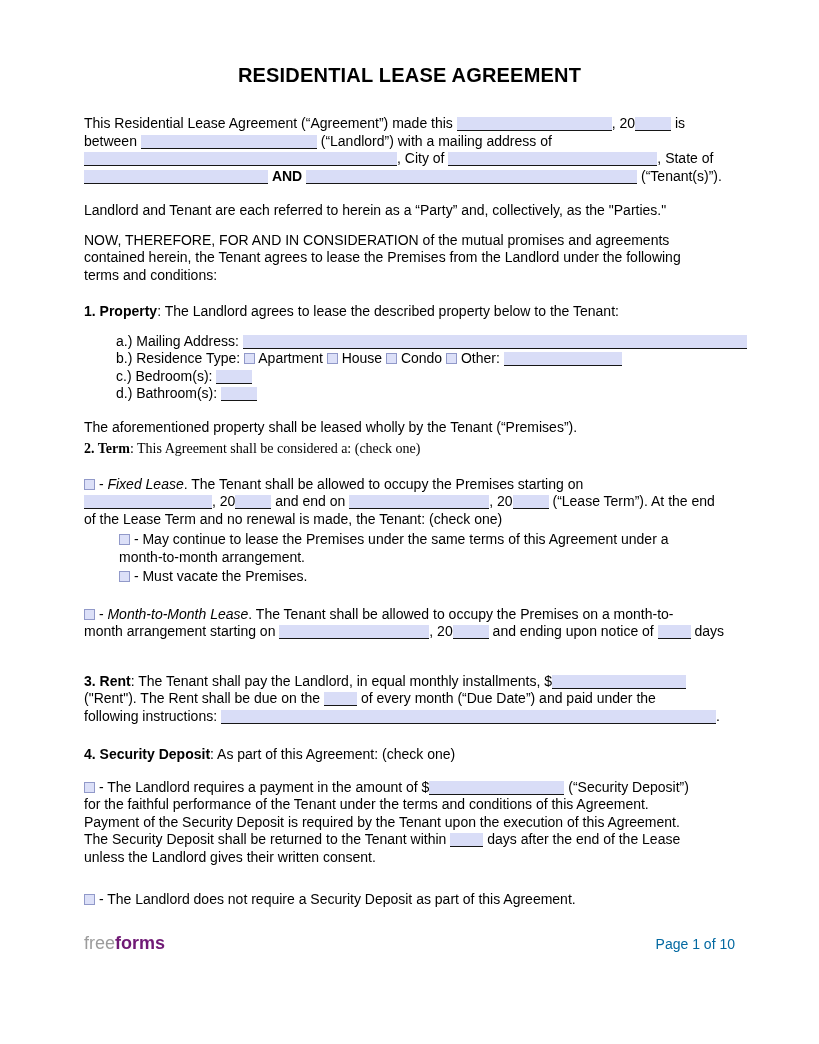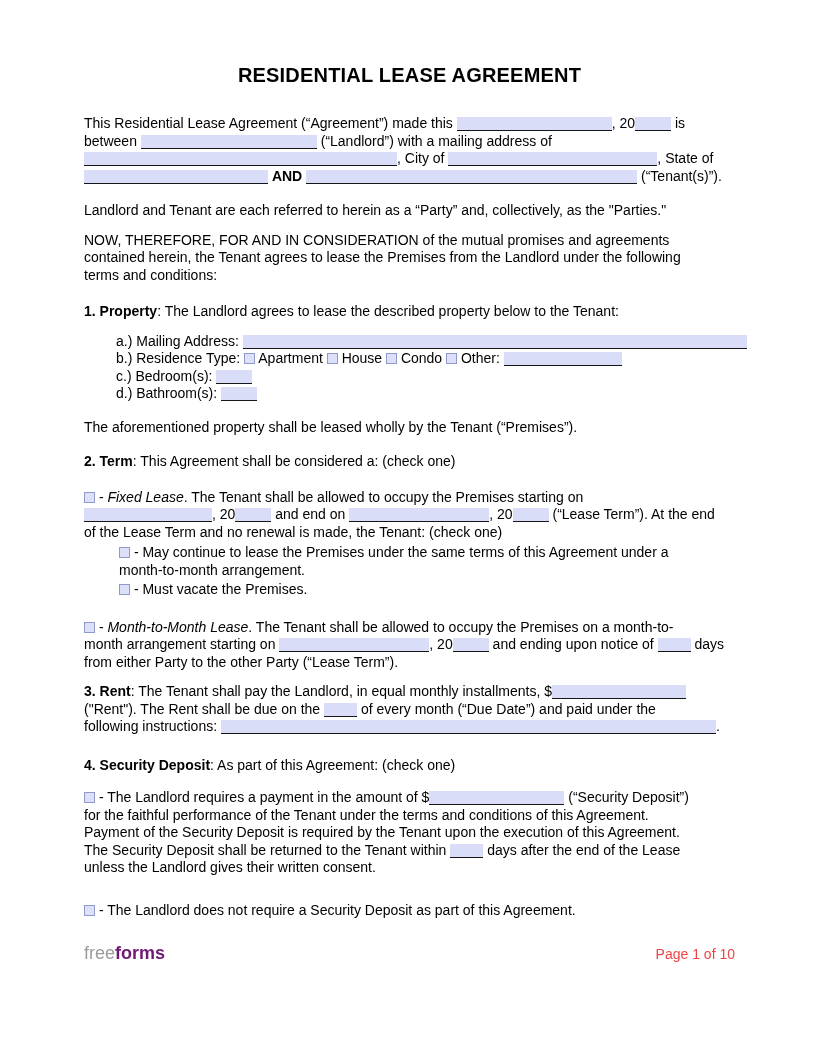--- a/index.html
+++ b/index.html
@@ -24,21 +24,21 @@
   .checkbox{
     display:inline-block;width:9px;height:9px;background:#dce0f8;
     border:1px solid #9199c9;vertical-align:-1px;
   }
   .footer{
     display:flex;justify-content:space-between;align-items:baseline;margin-top:24px;
   }
   .logo{font-size:18px;}
   .logo .free{color:#9c9c9c;font-weight:400;}
   .logo .forms{color:#701a75;font-weight:700;}
-  .pageno{font-size:14px;color:#ef4444;}
+  .pageno{font-size:14px;color:#0369a1;}
 </style>
 </head>
 <body>
 
 <div class="page">
   <h1 class="title">RESIDENTIAL LEASE AGREEMENT</h1>
 
   <div id="content">
       <div class="block">
         <div class="line"><span class="tx">This Residential Lease Agreement (“Agreement”) made this </span><span class="field" style="width: 155px;"></span><span class="tx">, 20</span><span class="field" style="width: 36px;"></span><span class="tx"> is</span></div>
@@ -59,41 +59,40 @@
       </div>
       <div class="block" style="margin-top: 12px; padding-left: 32px;">
         <div class="line"><span class="tx">a.) Mailing Address: </span><span class="field" style="width: 504px;"></span></div>
         <div class="line"><span class="tx">b.) Residence Type: </span><span class="checkbox"></span><span class="tx"> Apartment </span><span class="checkbox"></span><span class="tx"> House </span><span class="checkbox"></span><span class="tx"> Condo </span><span class="checkbox"></span><span class="tx"> Other: </span><span class="field" style="width: 118px;"></span></div>
         <div class="line"><span class="tx">c.) Bedroom(s): </span><span class="field" style="width: 36px;"></span></div>
         <div class="line"><span class="tx">d.) Bathroom(s): </span><span class="field" style="width: 36px;"></span></div>
       </div>
       <div class="block" style="margin-top: 16px;">
         <div class="line"><span class="tx">The aforementioned property shall be leased wholly by the Tenant (“Premises”).</span></div>
       </div>
-      <div class="block" style="margin-top: 17px;">
+      <div class="block" style="margin-top: 4px; font-family: Liberation Serif, serif;">
         <div class="line"><span class="b">2. Term</span><span class="tx">: This Agreement shall be considered a: (check one)</span></div>
       </div>
       <div class="block" style="margin-top: 18px;">
         <div class="line"><span class="checkbox"></span><span class="tx"> - </span><span class="iu">Fixed Lease</span><span class="tx">. The Tenant shall be allowed to occupy the Premises starting on</span></div>
         <div class="line"><span class="field" style="width: 128px;"></span><span class="tx">, 20</span><span class="field" style="width: 36px;"></span><span class="tx"> and end on </span><span class="field" style="width: 140px;"></span><span class="tx">, 20</span><span class="field" style="width: 36px;"></span><span class="tx"> (“Lease Term”). At the end</span></div>
         <div class="line"><span class="tx">of the Lease Term and no renewal is made, the Tenant: (check one)</span></div>
       </div>
       <div class="block" style="margin-top: 3px; padding-left: 35px;">
         <div class="line"><span class="checkbox"></span><span class="tx"> - May continue to lease the Premises under the same terms of this Agreement under a</span></div>
         <div class="line"><span class="tx">month-to-month arrangement.</span></div>
       </div>
       <div class="block" style="margin-top: 2px; padding-left: 35px;">
         <div class="line"><span class="checkbox"></span><span class="tx"> - Must vacate the Premises.</span></div>
       </div>
       <div class="block" style="margin-top: 20px;">
         <div class="line"><span class="checkbox"></span><span class="tx"> - </span><span class="iu">Month-to-Month Lease</span><span class="tx">. The Tenant shall be allowed to occupy the Premises on a month-to-</span></div>
         <div class="line"><span class="tx">month arrangement starting on </span><span class="field" style="width: 150px;"></span><span class="tx">, 20</span><span class="field" style="width: 36px;"></span><span class="tx"> and ending upon notice of </span><span class="field" style="width: 33px;"></span><span class="tx"> days</span></div>
-        <div class="line"><span class="tx">from either Party to the other Party (“Lease Term”).</span></div>
       </div>
-      <div class="block" style="margin-top: 12px;">
+      <div class="block" style="margin-top: 32px;">
         <div class="line"><span class="b">3. Rent</span><span class="tx">: The Tenant shall pay the Landlord, in equal monthly installments, $</span><span class="field" style="width: 134px;"></span></div>
         <div class="line"><span class="tx">("Rent"). The Rent shall be due on the </span><span class="field" style="width: 33px;"></span><span class="tx"> of every month (“Due Date”) and paid under the</span></div>
         <div class="line"><span class="tx">following instructions: </span><span class="field" style="width: 495px;"></span><span class="tx">.</span></div>
       </div>
       <div class="block" style="margin-top: 21px;">
         <div class="line"><span class="b">4. Security Deposit</span><span class="tx">: As part of this Agreement: (check one)</span></div>
       </div>
       <div class="block" style="margin-top: 15px;">
         <div class="line"><span class="checkbox"></span><span class="tx"> - The Landlord requires a payment in the amount of $</span><span class="field" style="width: 135px;"></span><span class="tx"> (“Security Deposit”)</span></div>
         <div class="line"><span class="tx">for the faithful performance of the Tenant under the terms and conditions of this Agreement.</span></div>

